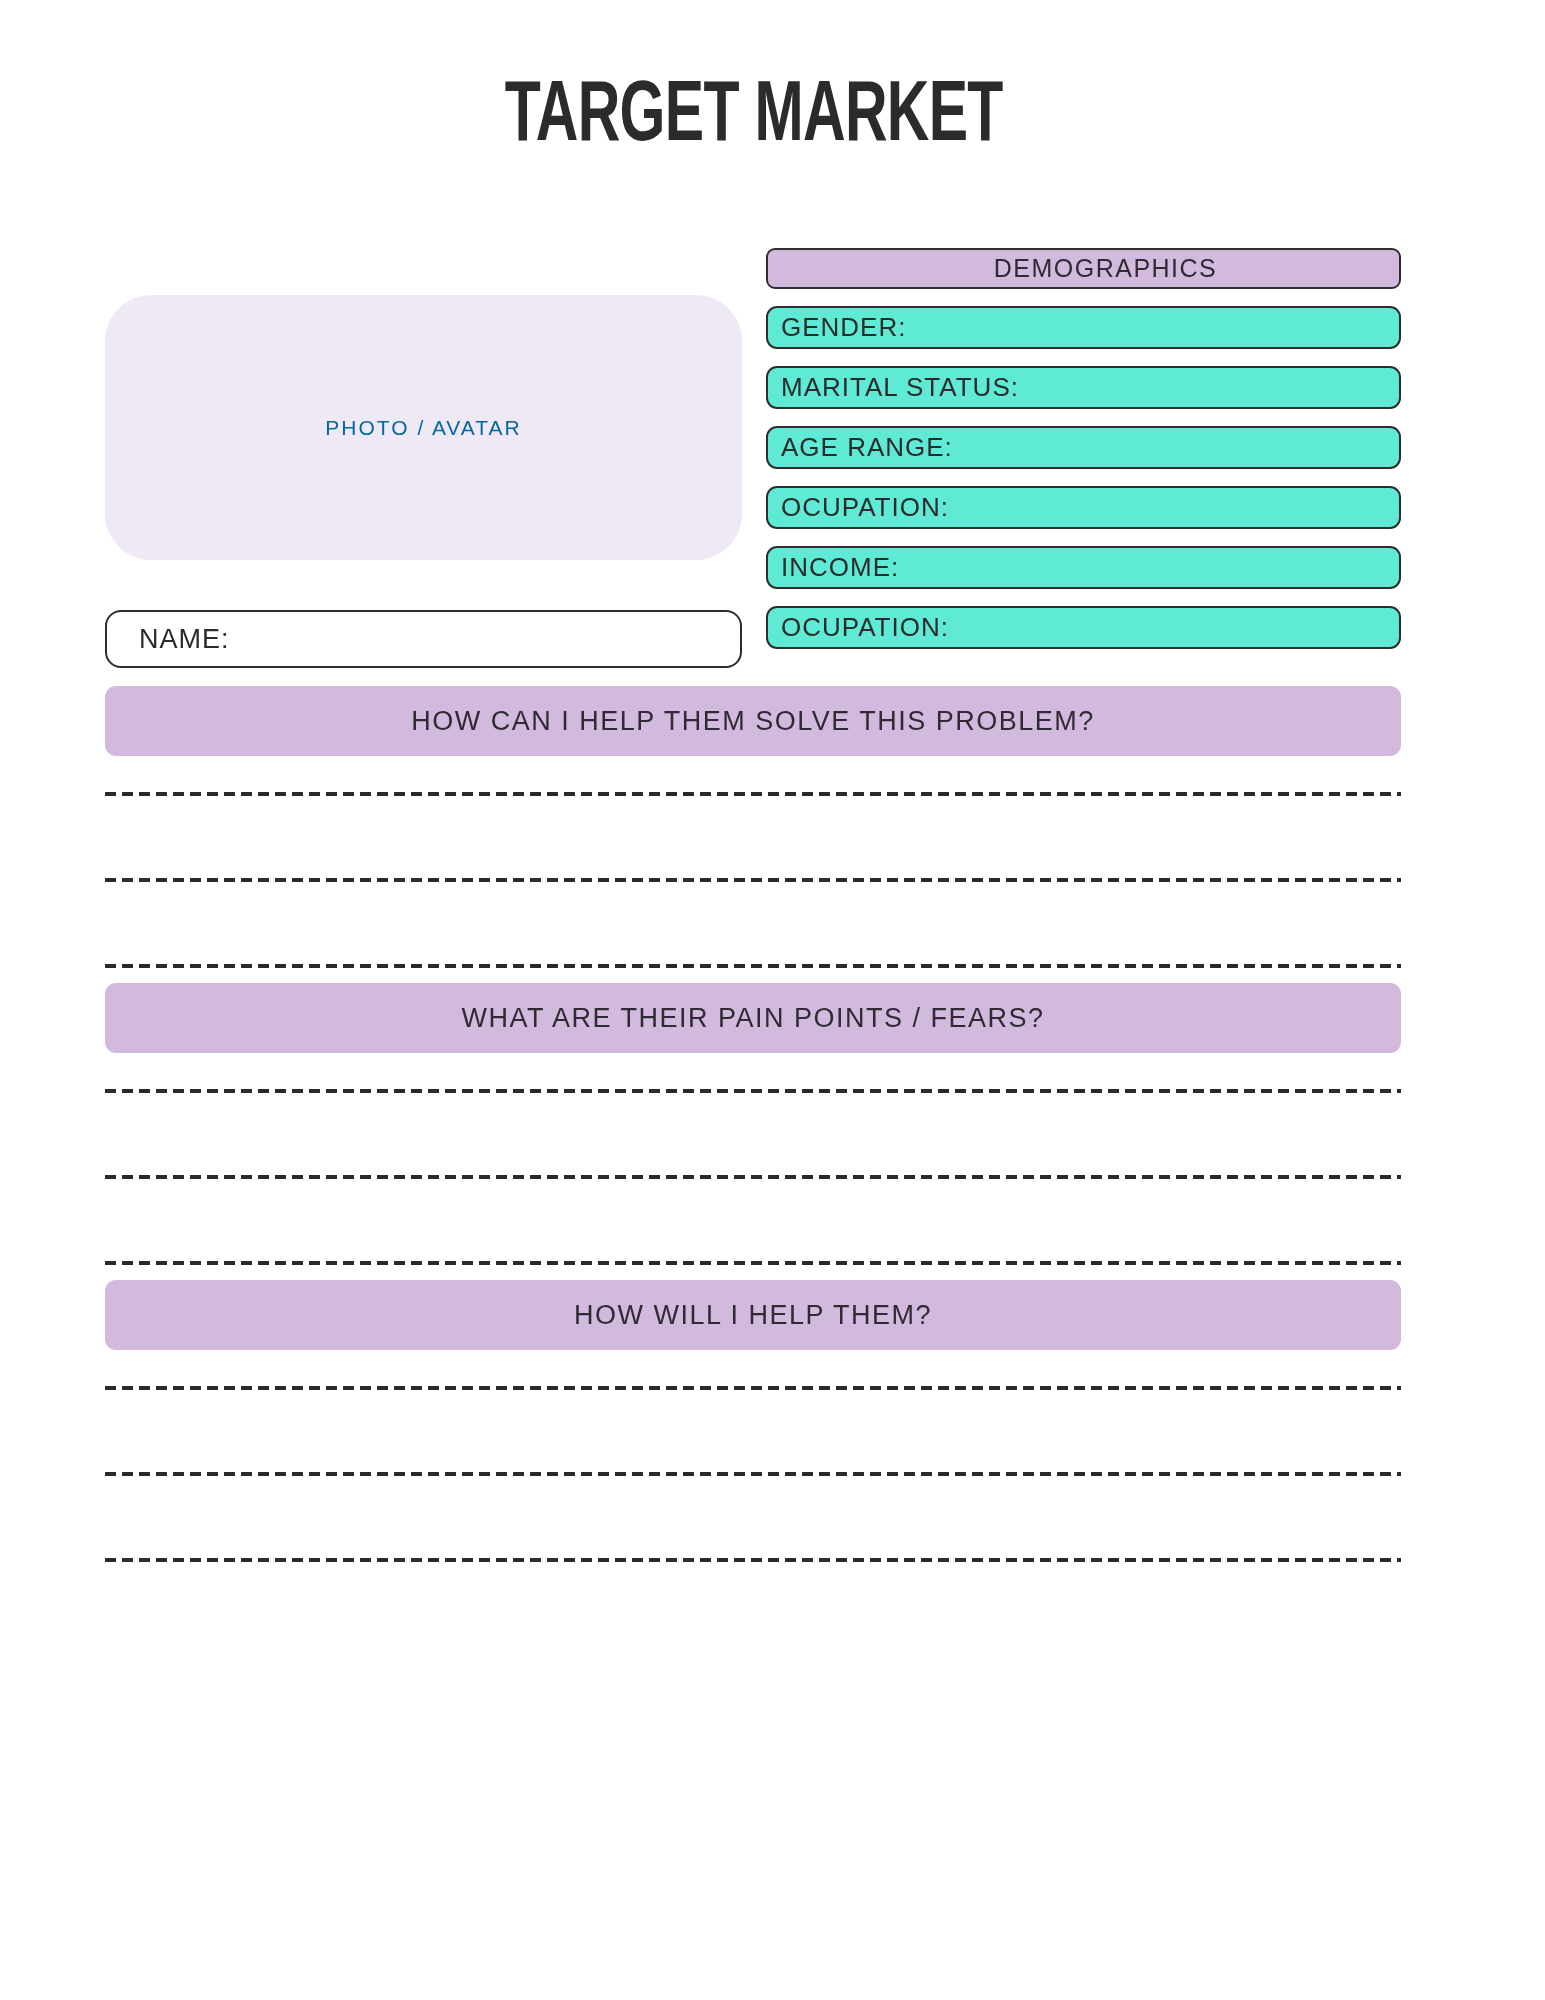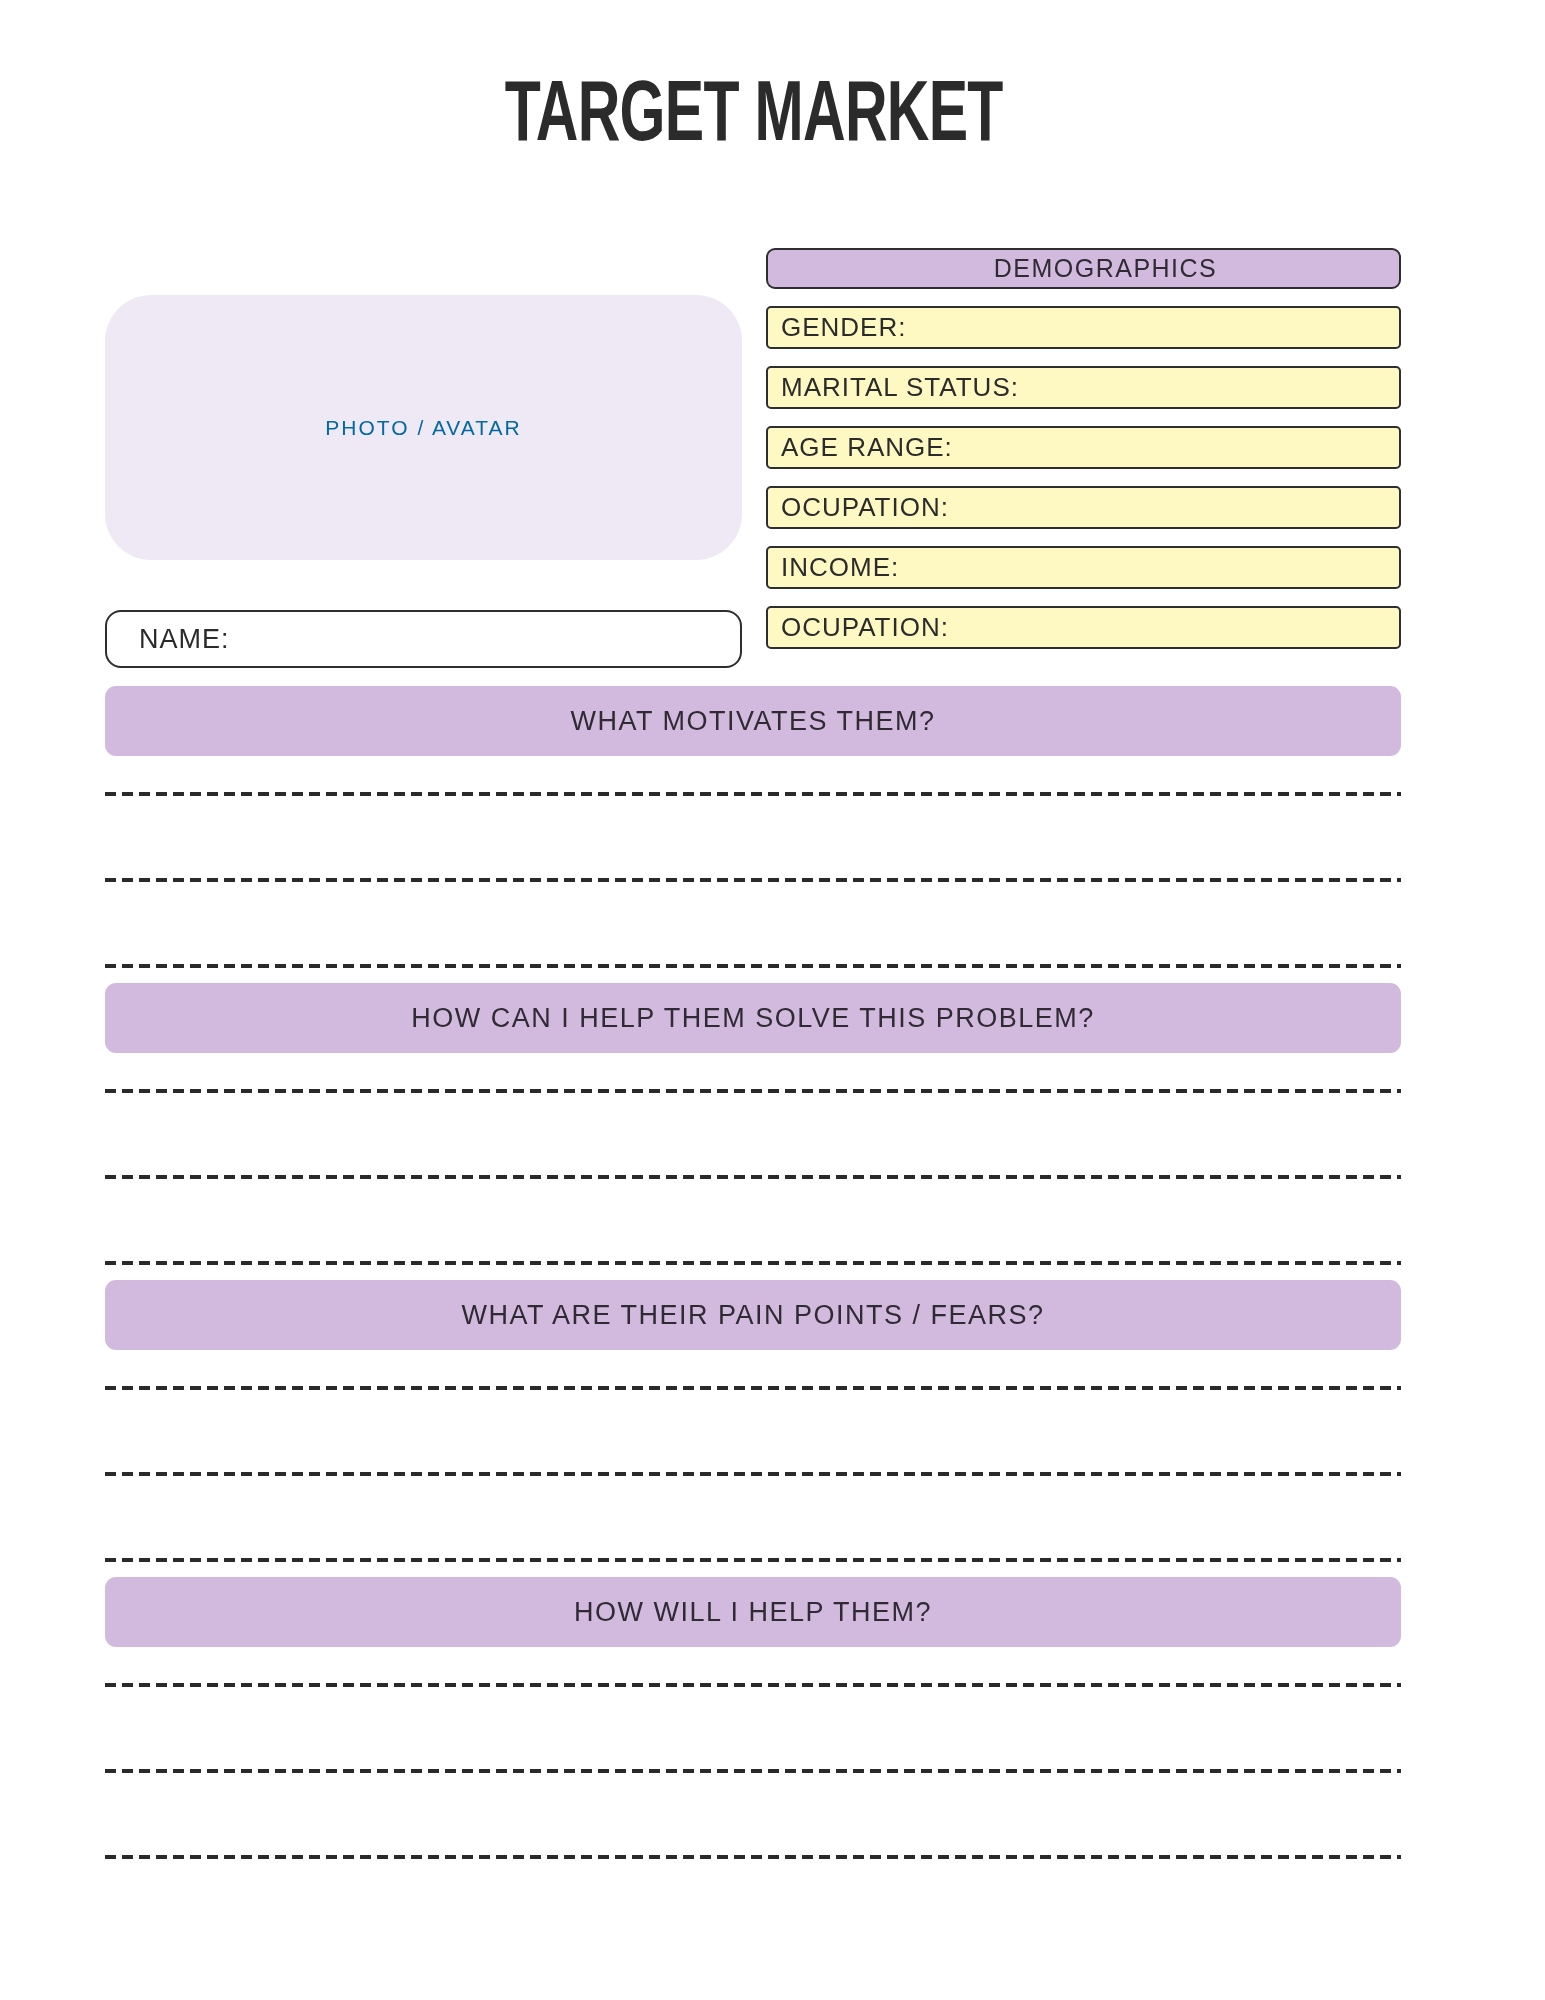--- a/index.html
+++ b/index.html
@@ -77,23 +77,23 @@
     align-items:center;
     justify-content:center;
     font-size:25px;
     letter-spacing:1.5px;
     color:#2f2a33;
     padding-left:44px;
   }
   .demo-field{
     margin-top:17px;
     height:43px;
-    background:#fef9c3;
+    background:#5eead4;
     border:2px solid #2e2e2e;
-    border-radius:5px;
+    border-radius:11px;
     display:flex;
     align-items:center;
     padding-left:13px;
     font-size:26px;
     letter-spacing:1px;
     text-align:center;
   }
   
   .sections{
     margin-top:18px;
@@ -159,28 +159,20 @@
       </div>
       <div class="demo-field">
         <span>OCUPATION:</span>
       </div>
     </div>
 
   </div>
 
   <div class="sections">
 
-    <div class="section">
-      <div class="section-bar">
-        <span>WHAT MOTIVATES THEM?</span>
-      </div>
-      <div class="write-line first"></div>
-      <div class="write-line"></div>
-      <div class="write-line"></div>
-    </div>
 
     <div class="section">
       <div class="section-bar">
         <span>HOW CAN I HELP THEM SOLVE THIS PROBLEM?</span>
       </div>
       <div class="write-line first"></div>
       <div class="write-line"></div>
       <div class="write-line"></div>
     </div>
 

